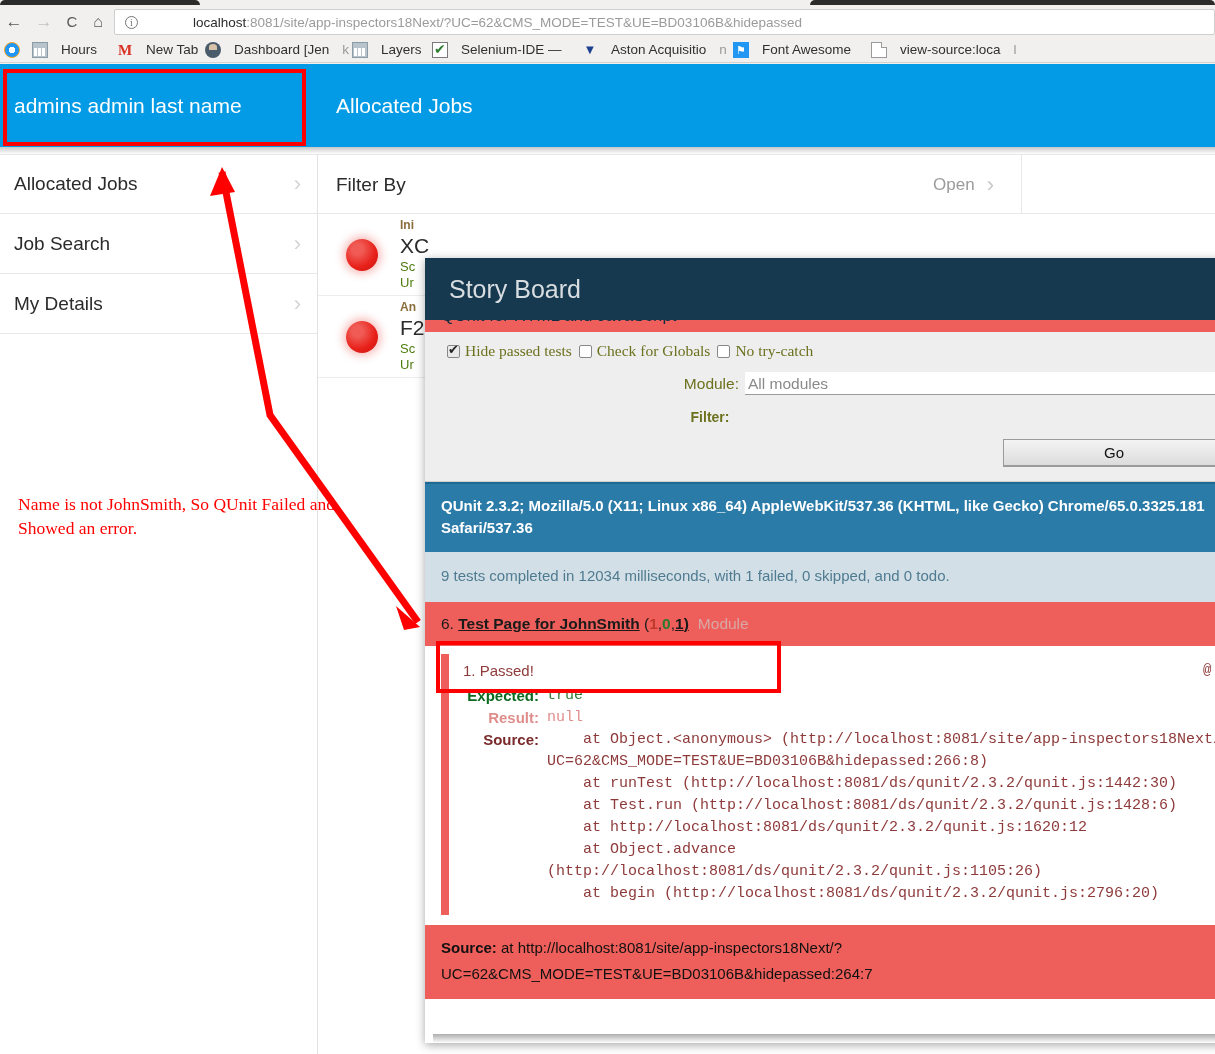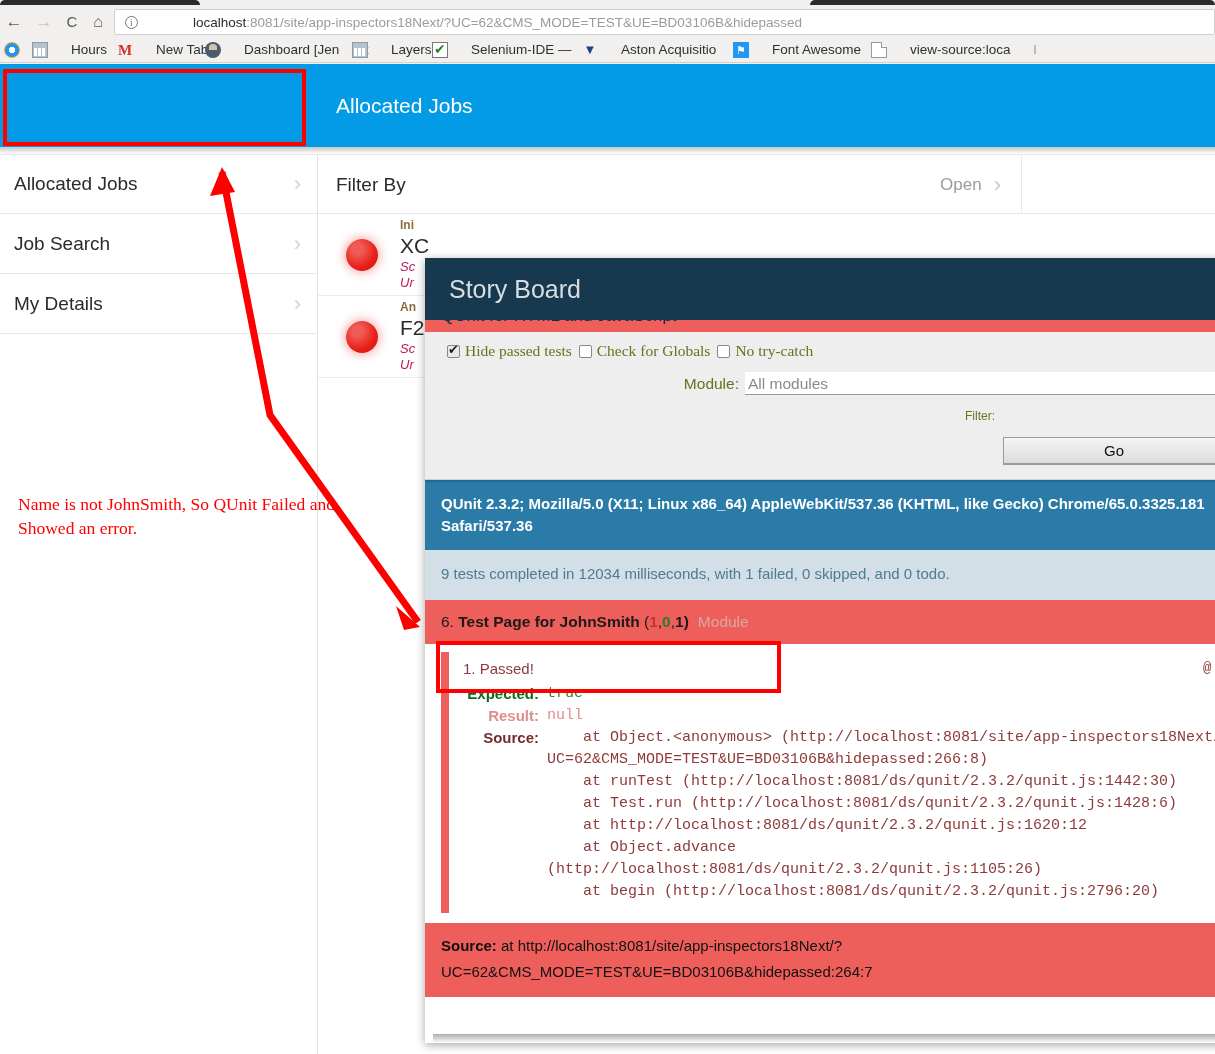--- a/index.html
+++ b/index.html
@@ -25,21 +25,21 @@
   .info-icon { position: absolute; left: 10px; top: 6px; width: 13px; height: 13px;
                border: 1.2px solid #757575; border-radius: 50%; color: #757575;
                font-size: 10px; line-height: 11px; text-align: center; font-family: "Liberation Serif", serif; }
   .urltext { position: absolute; left: 30px; top: 4px; font-size: 13.5px; color: #9b9b9b;
              line-height: 18px; white-space: nowrap; padding-left: 48px; }
   .urltext .host { color: #2b2b2b; }
 
   .bookmarks { position: absolute; left: 0; top: 36px; width: 1215px; height: 27px;
                border-bottom: 1px solid #d4d2cf; }
   .bm { position: absolute; top: 3px; height: 21px; display: flex; align-items: center;
-        gap: 23px; font-size: 13.5px; color: #303030; white-space: nowrap; cursor: pointer; }
+        gap: 13px; font-size: 13.5px; color: #303030; white-space: nowrap; cursor: pointer; }
   .bmico { width: 16px; height: 16px; display: inline-block; flex: 0 0 16px; position: relative; }
   .ic-chrome { border-radius: 50%; background: radial-gradient(circle at 50% 50%, #fff 0 30%, #2196f3 30% 100%);
                border: 1px solid #f4a321; }
   .ic-cal { background: #b8c4cc; border: 1px solid #8a9aa6; }
   .ic-cal::before { content:""; position:absolute; left:1px; top:5px; right:1px; bottom:1px;
                     background: repeating-linear-gradient(to right,#fff 0 3px,#b8c4cc 3px 4px),
                                 repeating-linear-gradient(to bottom,#fff 0 3px,#b8c4cc 3px 4px); }
   .ic-gm { color: #d93025; font-size: 15px; font-weight: bold; line-height: 16px; text-align: center; font-family: "Liberation Serif", serif;}
   .ic-av { border-radius: 50%; background: #4a5b6b; }
   .ic-av::after { content:""; position:absolute; left:4px; top:2px; width:8px; height:6px; border-radius:50% 50% 0 0; background:#d8c2a8;}
@@ -69,36 +69,36 @@
   .side-item { position: relative; height: 60px; display: flex; align-items: center;
                padding: 0 16px 0 14px; border-bottom: 1px solid #e8e8e8; cursor: pointer; }
   .side-item:first-child { border-top: 1px solid #e8e8e8; }
   .side-label { font-size: 19px; color: #2b2b2b; }
   .chev { margin-left: auto; color: #d5d5d5; font-size: 22px; font-weight: 300; line-height: 1; }
 
   .content { position: absolute; left: 318px; top: 90px; width: 897px; height: 900px; background: #fff; }
   .filterbar { position: relative; height: 60px; border-top: 1px solid #e8e8e8;
                border-bottom: 1px solid #e8e8e8; display: flex; }
   .filter-cell { position: relative; height: 59px; display: flex; align-items: center; cursor: pointer; }
-  .fc-filter { width: 704px; padding: 0 20px 0 18px; border-right: 1px solid #e8e8e8; }
+  .fc-filter { width: 704px; padding: 0 27px 0 18px; border-right: 1px solid #e8e8e8; }
   .fc-sort { width: 193px; padding: 0 16px 0 18px; }
   .fb-label { font-size: 19px; color: #2b2b2b; }
   .fb-value { margin-left: auto; font-size: 17px; color: #9b9b9b; }
   .fb-chev { margin-left: 12px; color: #c9c9c9; font-size: 22px; font-weight: 300; line-height: 1; }
 
   .joblist { position: relative; }
   .job-row { position: relative; height: 82px; border-bottom: 1px solid #ececec;
              display: flex; align-items: center; cursor: pointer; }
   .job-dot { width: 32px; height: 32px; border-radius: 50%; margin: 0 22px 0 28px;
              background: radial-gradient(circle at 36% 32%, #f05b55 0 18%, #e8201a 60%, #c9140f 100%);
              box-shadow: 0 0 9px 3px rgba(230,40,30,.30); flex: 0 0 32px; }
   .job-text { font-size: 13px; line-height: 15px; color: #4a4a4a; overflow: hidden; }
   .job-init { color: #8a6d3b; font-size: 12px; font-weight: bold; }
   .job-name { font-size: 21px; color: #2b2b2b; line-height: 26px; }
-  .job-sub { color: #be185d; font-size: 13px; line-height: 16px; font-style: italic; }
+  .job-sub { color: #4d7c0f; font-size: 13px; line-height: 16px; }
 
   
   .sb { position: absolute; left: 425px; top: 258px; width: 800px; height: 785px;
         background: #fff; box-shadow: 0 2px 9px rgba(0,0,0,.35); overflow: hidden; }
   .sb-header { height: 62px; background: #16394f; display: flex; align-items: center; padding-left: 24px; }
   .sb-header span { color: #d8dde1; font-size: 25px; }
   .qunit-title-strip { position: relative; height: 12px; background: #ee5f5b; overflow: hidden; }
   .qunit-title-ghost { position: absolute; left: 16px; top: -14px; font-size: 17px; color: #0f2e42;
                        white-space: nowrap; }
 
@@ -107,34 +107,34 @@
   .qt-row1 label { display: flex; align-items: center; gap: 5px; cursor: pointer; color: #6c711e; font-family: Liberation Serif, serif; }
   .qt-cb { width: 13px; height: 13px; border: 1px solid #888; background: #fff; display: inline-block;
            position: relative; flex: 0 0 13px; border-radius: 2px; }
   .qt-cb.on { background: #e9e9e9; }
   .qt-cb.on::after { content: "✔"; position: absolute; left: 0px; top: -4px; font-size: 13px; color: #222; }
   .qt-row2 { display: flex; align-items: baseline; padding: 12px 0 0 0; }
   .qt-modlabel { width: 320px; text-align: right; font-size: 15.5px; color: #6c711e; padding-right: 6px; }
   .qt-modinput { flex: 1; height: 23px; background: #fff; border: 0; border-bottom: 1px solid #9a9a9a;
                  font-size: 15.5px; color: #8a8a8a; padding-left: 3px; line-height: 23px; }
   .qt-row3 { display: flex; align-items: baseline; padding: 14px 0 0 0; }
-  .qt-filtlabel { width: 578px; text-align: right; font-size: 12px; color: #6c711e; padding-right: 8px; }
+  .qt-filtlabel { width: 578px; text-align: center; font-size: 14px; color: #6c711e; padding-right: 8px; font-weight: bold; }
   .qt-row4 { padding: 14px 0 0 0; display: flex; }
   .qt-go { margin-left: 578px; width: 330px; height: 28px; background: linear-gradient(#f4f4f4,#dcdcdc);
            border: 1px solid #9b9b9b; border-bottom-width: 2px; font-size: 15px; color: #111;
            display: flex; align-items: center; justify-content: center; cursor: pointer; }
 
   .qunit-useragent { background: #2b7ba8; color: #fff; padding: 11px 16px 13px 16px;
                      font-size: 15px; font-weight: bold; line-height: 22px; border-top: 2px solid #1d6a95; }
   .qunit-testresult { background: #d2dfe6; color: #4f7b91; font-size: 15px; line-height: 24px;
                       padding: 12px 16px 14px 16px; }
 
   .qunit-fail-head { position: relative; background: #ee5f5b; color: #1a1a1a; height: 44px;
                      display: flex; align-items: center; padding-left: 16px; font-size: 15.5px; }
-  .qunit-fail-head b { font-weight: bold; }
+  .qunit-fail-head b { font-weight: bold; text-decoration: underline; }
   .cnt-fail { color: #c0392b; font-weight: bold; }
   .cnt-todo { color: #2b7a2b; font-weight: bold; }
   .rerun { color: #d8a8a6; margin-left: 9px; cursor: pointer; }
 
   .assert-wrap { background: #fff; padding: 8px 0 10px 16px; }
   .assert { position: relative; border-left: 8px solid #ee5f5b; background: #fff; padding: 8px 0 10px 14px; }
   .assert-title { color: #8f3a3a; font-size: 15px; margin-bottom: 6px; }
   .assert-at { position: absolute; right: 4px; top: 8px; color: #8f3a3a; font-size: 14px;
                font-family: "Liberation Mono", monospace; overflow: hidden; width: 18px; white-space: nowrap;}
   .kv { display: flex; font-family: "Liberation Mono", monospace; font-size: 15px; line-height: 22px; }
@@ -223,20 +223,23 @@
         <span class="bmico ic-doc"></span>
         <span>view-source:loca</span>
           <span class="faded">l</span>
       </div>
     </div>
   </div>
 
   <div class="app">
 
     <div class="appbar">
+      <div class="appbar-user">
+        <span>admins admin last name</span>
+      </div>
       <div class="appbar-title">
         <span>Allocated Jobs</span>
       </div>
     </div>
     <div class="appbar-shadow"></div>
 
     <div class="sidebar">
       <div class="side-item">
         <span class="side-label">Allocated Jobs</span>
         <span class="chev">›</span>

